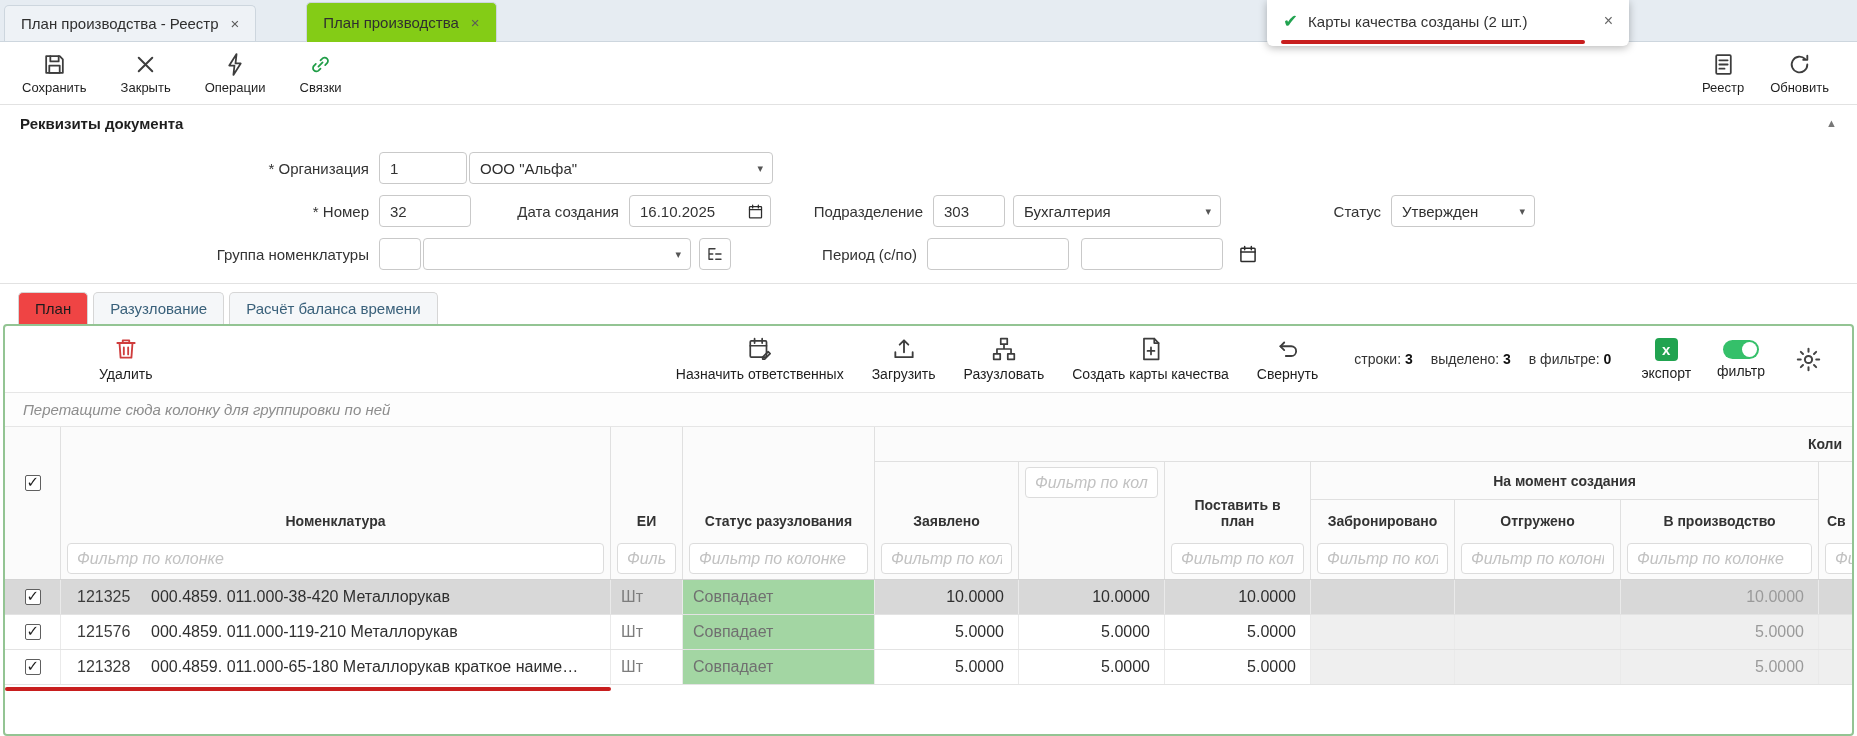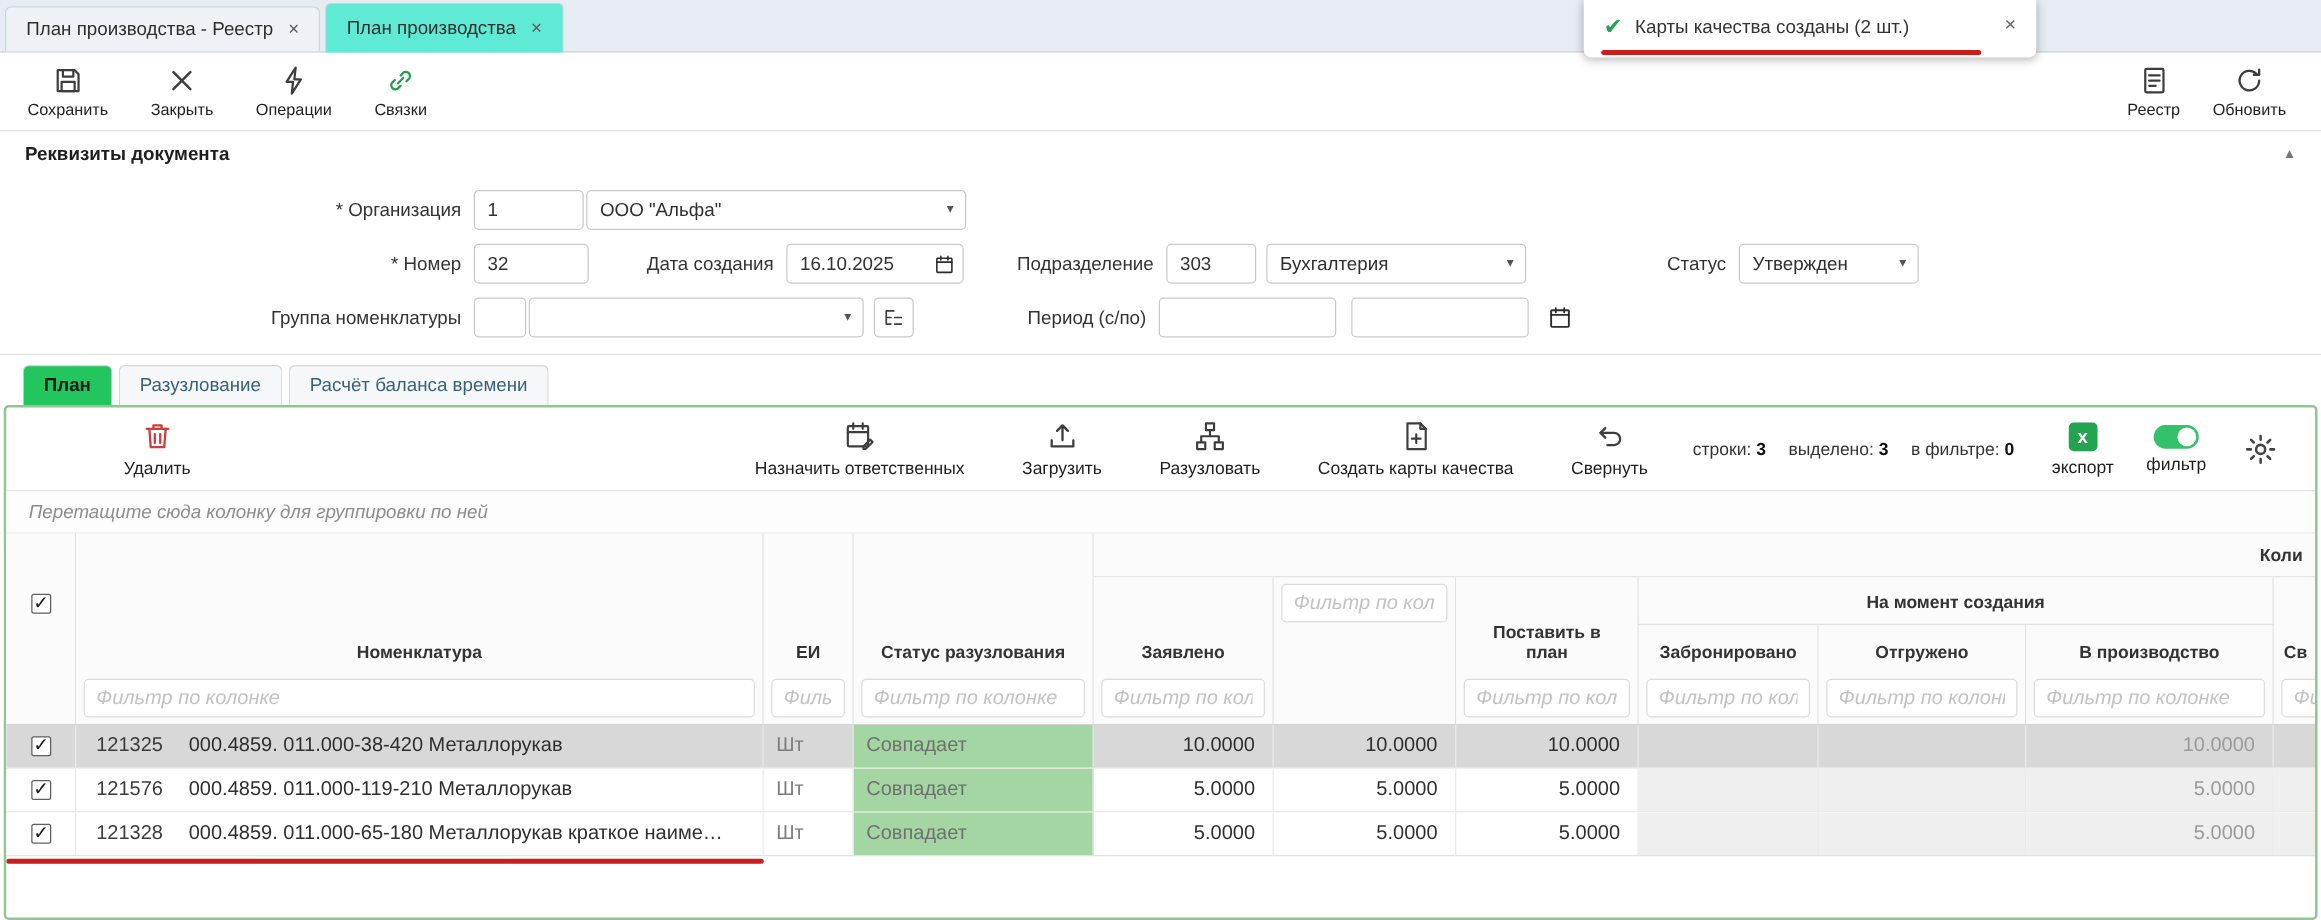--- a/index.html
+++ b/index.html
@@ -9,21 +9,21 @@
     font-size:15px; color:#2f2f2f; background:#fff; overflow:hidden; position:relative;
   }
   .app { width:1857px; height:736px; display:flex; flex-direction:column; overflow:hidden; }
 
   
   .tabbar { height:42px; background:#e6ecf2; border-bottom:1px solid #cdd6de;
             display:flex; align-items:flex-end; padding-left:4px; position:relative; z-index:5; }
   .wtab { display:flex; align-items:center; gap:12px; height:36px; padding:0 16px; margin-right:4px;
           background:#eef2f6; border:1px solid #cdd6de; border-bottom:none;
           border-radius:5px 5px 0 0; font-size:15px; color:#2f2f2f; white-space:nowrap; cursor:pointer; }
-  .wtab.active { background:#5eead4; height:40px; margin-bottom:-1px; }
+  .wtab.active { background:#84cc16; height:40px; margin-bottom:-1px;margin-left:46px; }
   .wtab .x { color:#5a5a5a; font-size:15px; }
 
   
   .toast { position:absolute; top:0; left:1267px; width:362px; height:46px; background:#fff;
            box-shadow:0 2px 8px rgba(0,0,0,.28); border-radius:0 0 6px 6px;
            display:flex; align-items:center; gap:10px; padding:0 16px 4px 16px; z-index:50; }
   .toast .check { color:#21a350; font-weight:bold; font-size:18px; }
   .toast .msg { font-size:15px; color:#333; white-space:nowrap; }
   .toast .close { margin-left:auto; color:#666; font-size:16px; cursor:pointer; }
   .toast .redline { position:absolute; left:14px; right:44px; bottom:2px; height:4px; background:#c81e1e; border-radius:2px; }
@@ -59,33 +59,33 @@
   .icon-btn { width:32px; height:32px; border:1px solid #c9c9c9; border-radius:4px; background:#fff;
               display:flex; align-items:center; justify-content:center; cursor:pointer; }
   .icon-btn svg { width:18px; height:18px; color:#3d3d3d; }
   .plain-icon-btn { width:26px; height:26px; display:flex; align-items:center; justify-content:center; cursor:pointer; }
   .plain-icon-btn svg { width:20px; height:20px; color:#2c2c2c; }
 
   
   .tabstrip { display:flex; align-items:flex-end; padding:6px 18px 0; height:40px; background:#fff; }
   .ptab { padding:7px 16px; border:1px solid #d6d6d6; border-bottom:none; border-radius:5px 5px 0 0;
           margin-right:5px; background:#f5f7f9; color:#39607a; font-size:15px; cursor:pointer; white-space:nowrap; }
-  .ptab.active { background:#22c55e; color:#1c1c1c; font-weight:bold; }
+  .ptab.active { background:#ef4444; color:#1c1c1c; font-weight:normal; }
 
   
   .panel { flex:1; margin:0 3px; border:2px solid #93c493; border-radius:4px;
            overflow:hidden; display:flex; flex-direction:column; background:#fff; }
 
   .grid-toolbar { height:66px; display:flex; align-items:center; padding:0 16px; }
   .gt-btn { display:flex; flex-direction:column; align-items:center; gap:4px; font-size:14px;
             color:#1e1e1e; cursor:pointer; white-space:nowrap; }
   .gt-btn svg { width:26px; height:26px; color:#3d3d3d; }
   .gt-delete { margin-left:78px; }
   .gt-delete svg { color:#cf3d3d; }
-  .gt-center { margin-left:auto; display:flex; align-items:center; gap:46px; }
+  .gt-center { margin-left:auto; display:flex; align-items:center; gap:28px; }
   .gt-counters { display:flex; align-items:center; gap:18px; margin-left:36px; font-size:14px; color:#333; white-space:nowrap; }
   .gt-counters b { font-weight:bold; color:#111; }
   .xl-icon { width:23px; height:23px; background:#21a350; border-radius:4px; color:#fff;
              font-weight:bold; font-size:15px; display:flex; align-items:center; justify-content:center; }
   .gt-export { margin-left:30px; }
   .gt-filter { margin-left:26px; }
   .toggle { width:36px; height:19px; border-radius:10px; background:#35c06a; position:relative; display:inline-block; }
   .toggle .knob { position:absolute; right:2px; top:2px; width:15px; height:15px; border-radius:50%; background:#fff; }
   .gt-gear { margin-left:30px; margin-right:14px; }
   .gt-gear svg { width:27px; height:27px; color:#444; }

